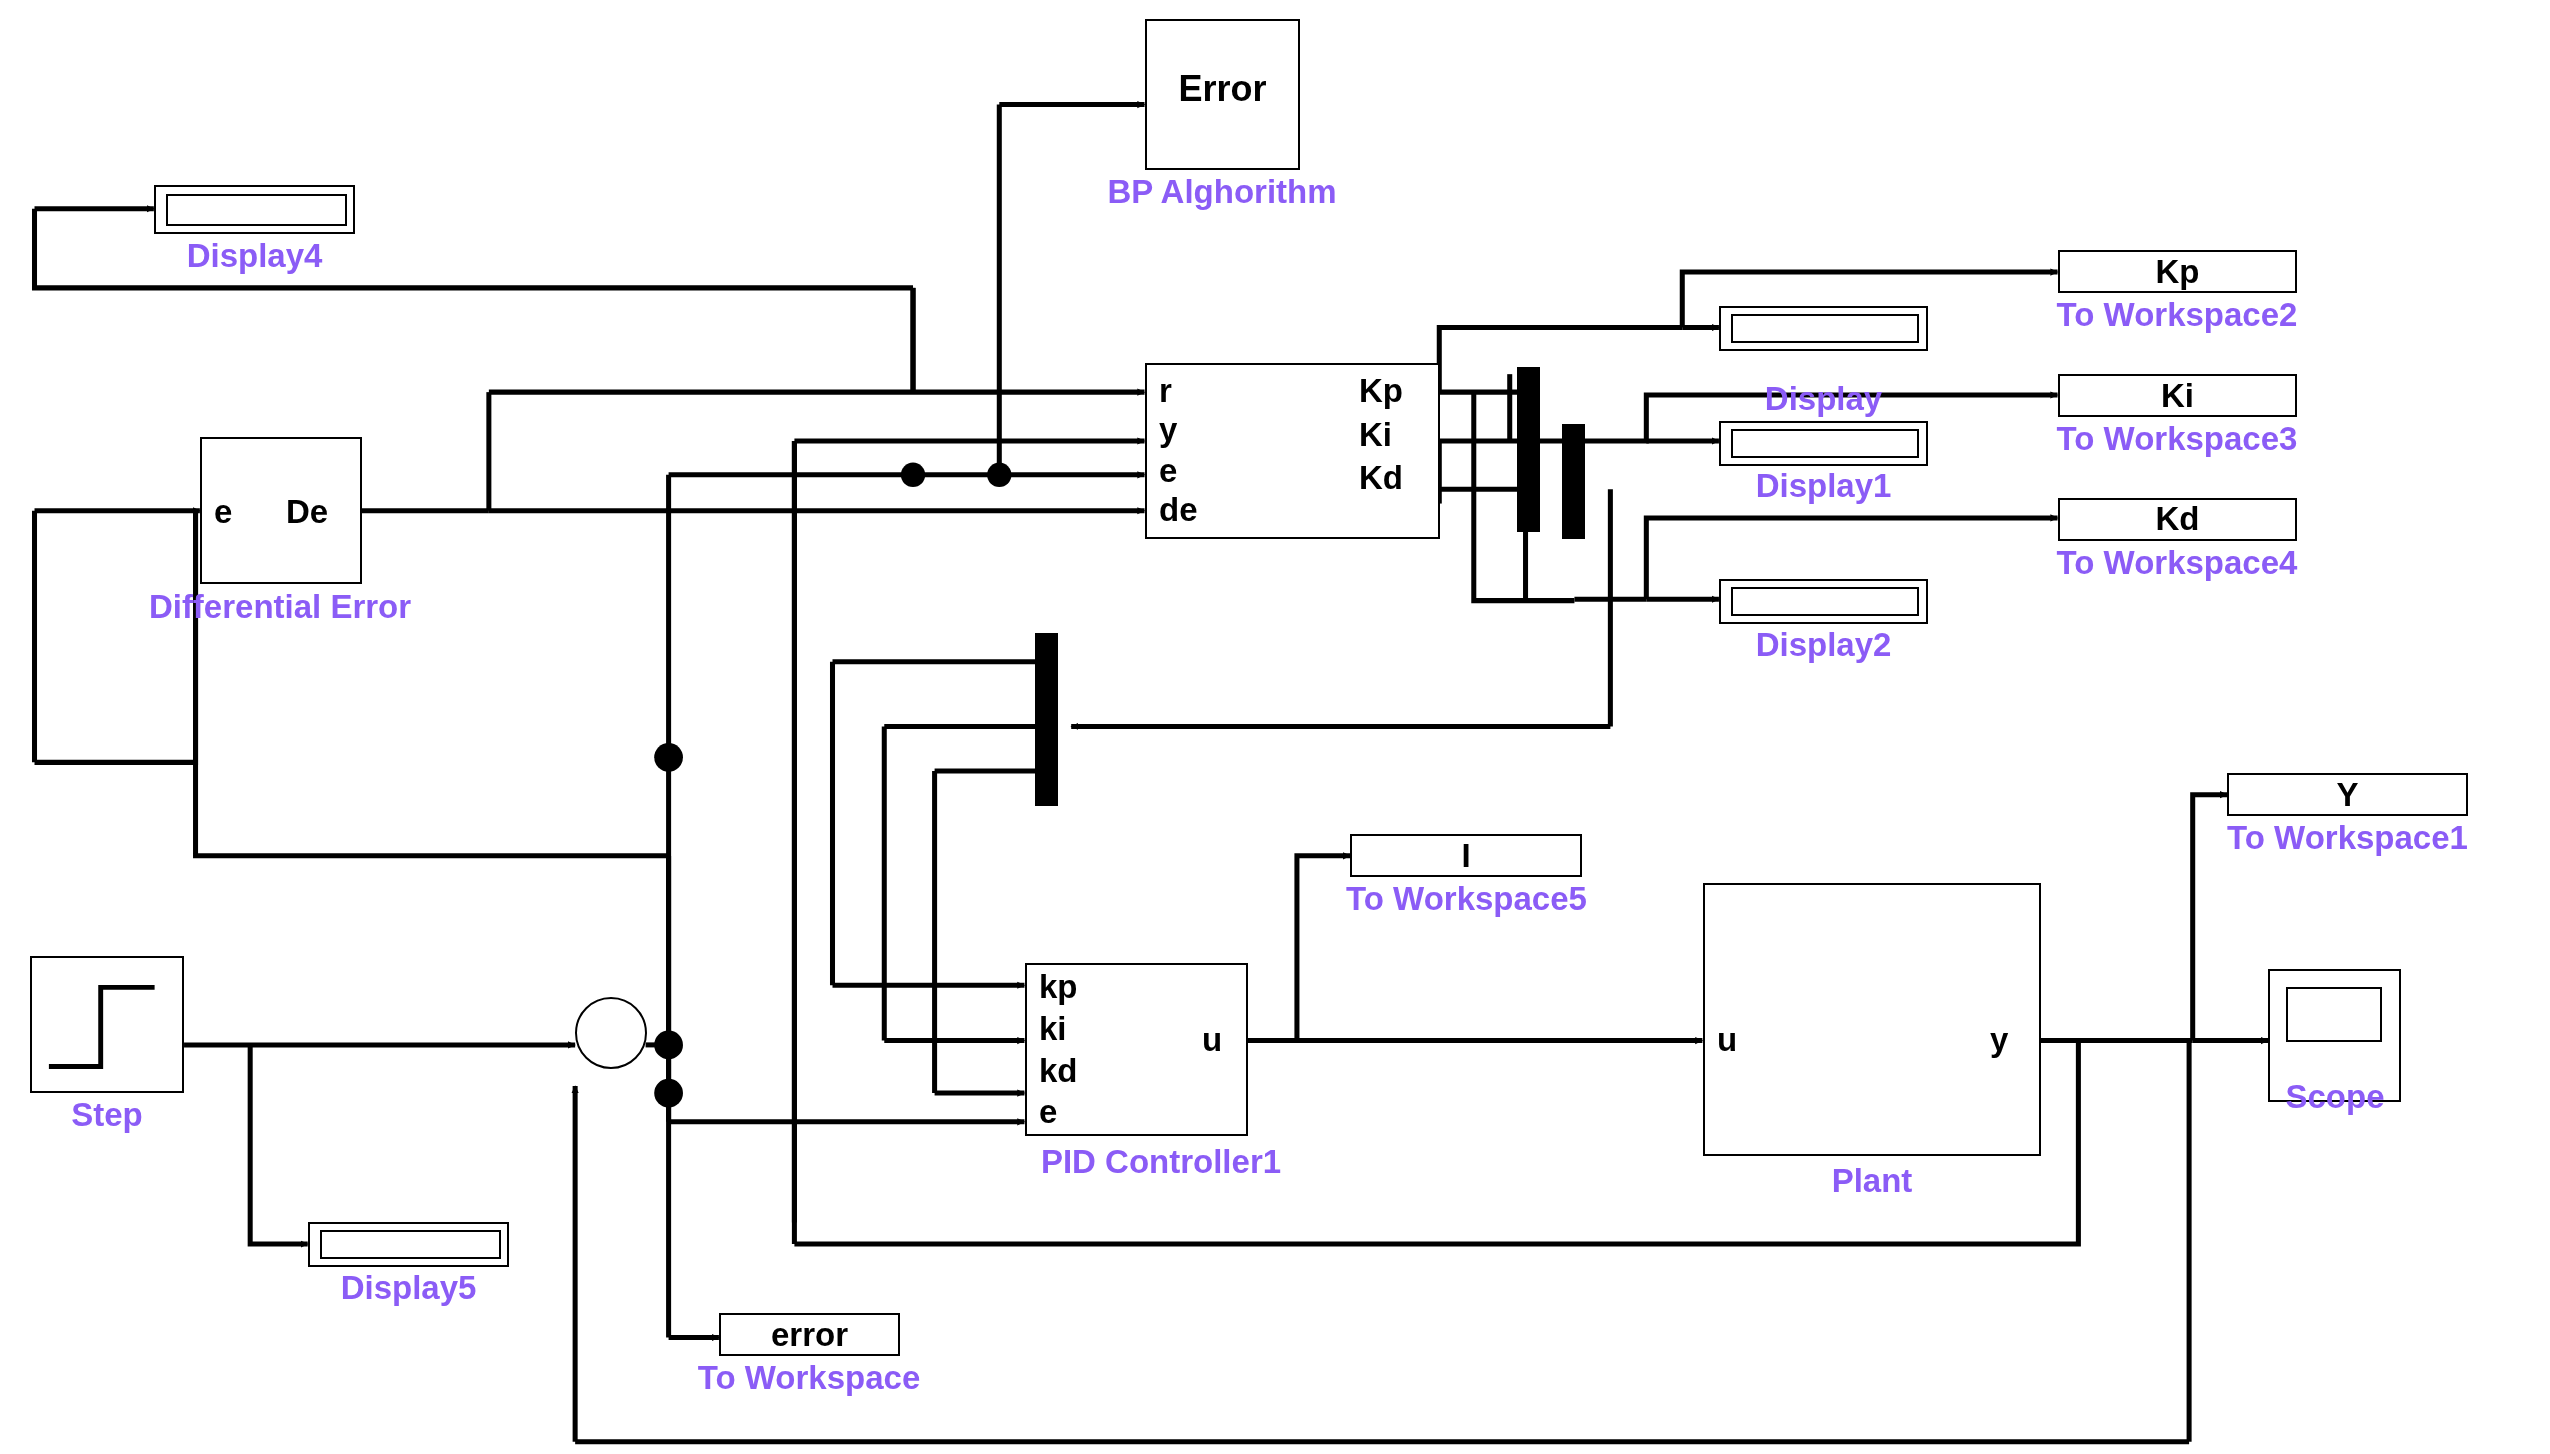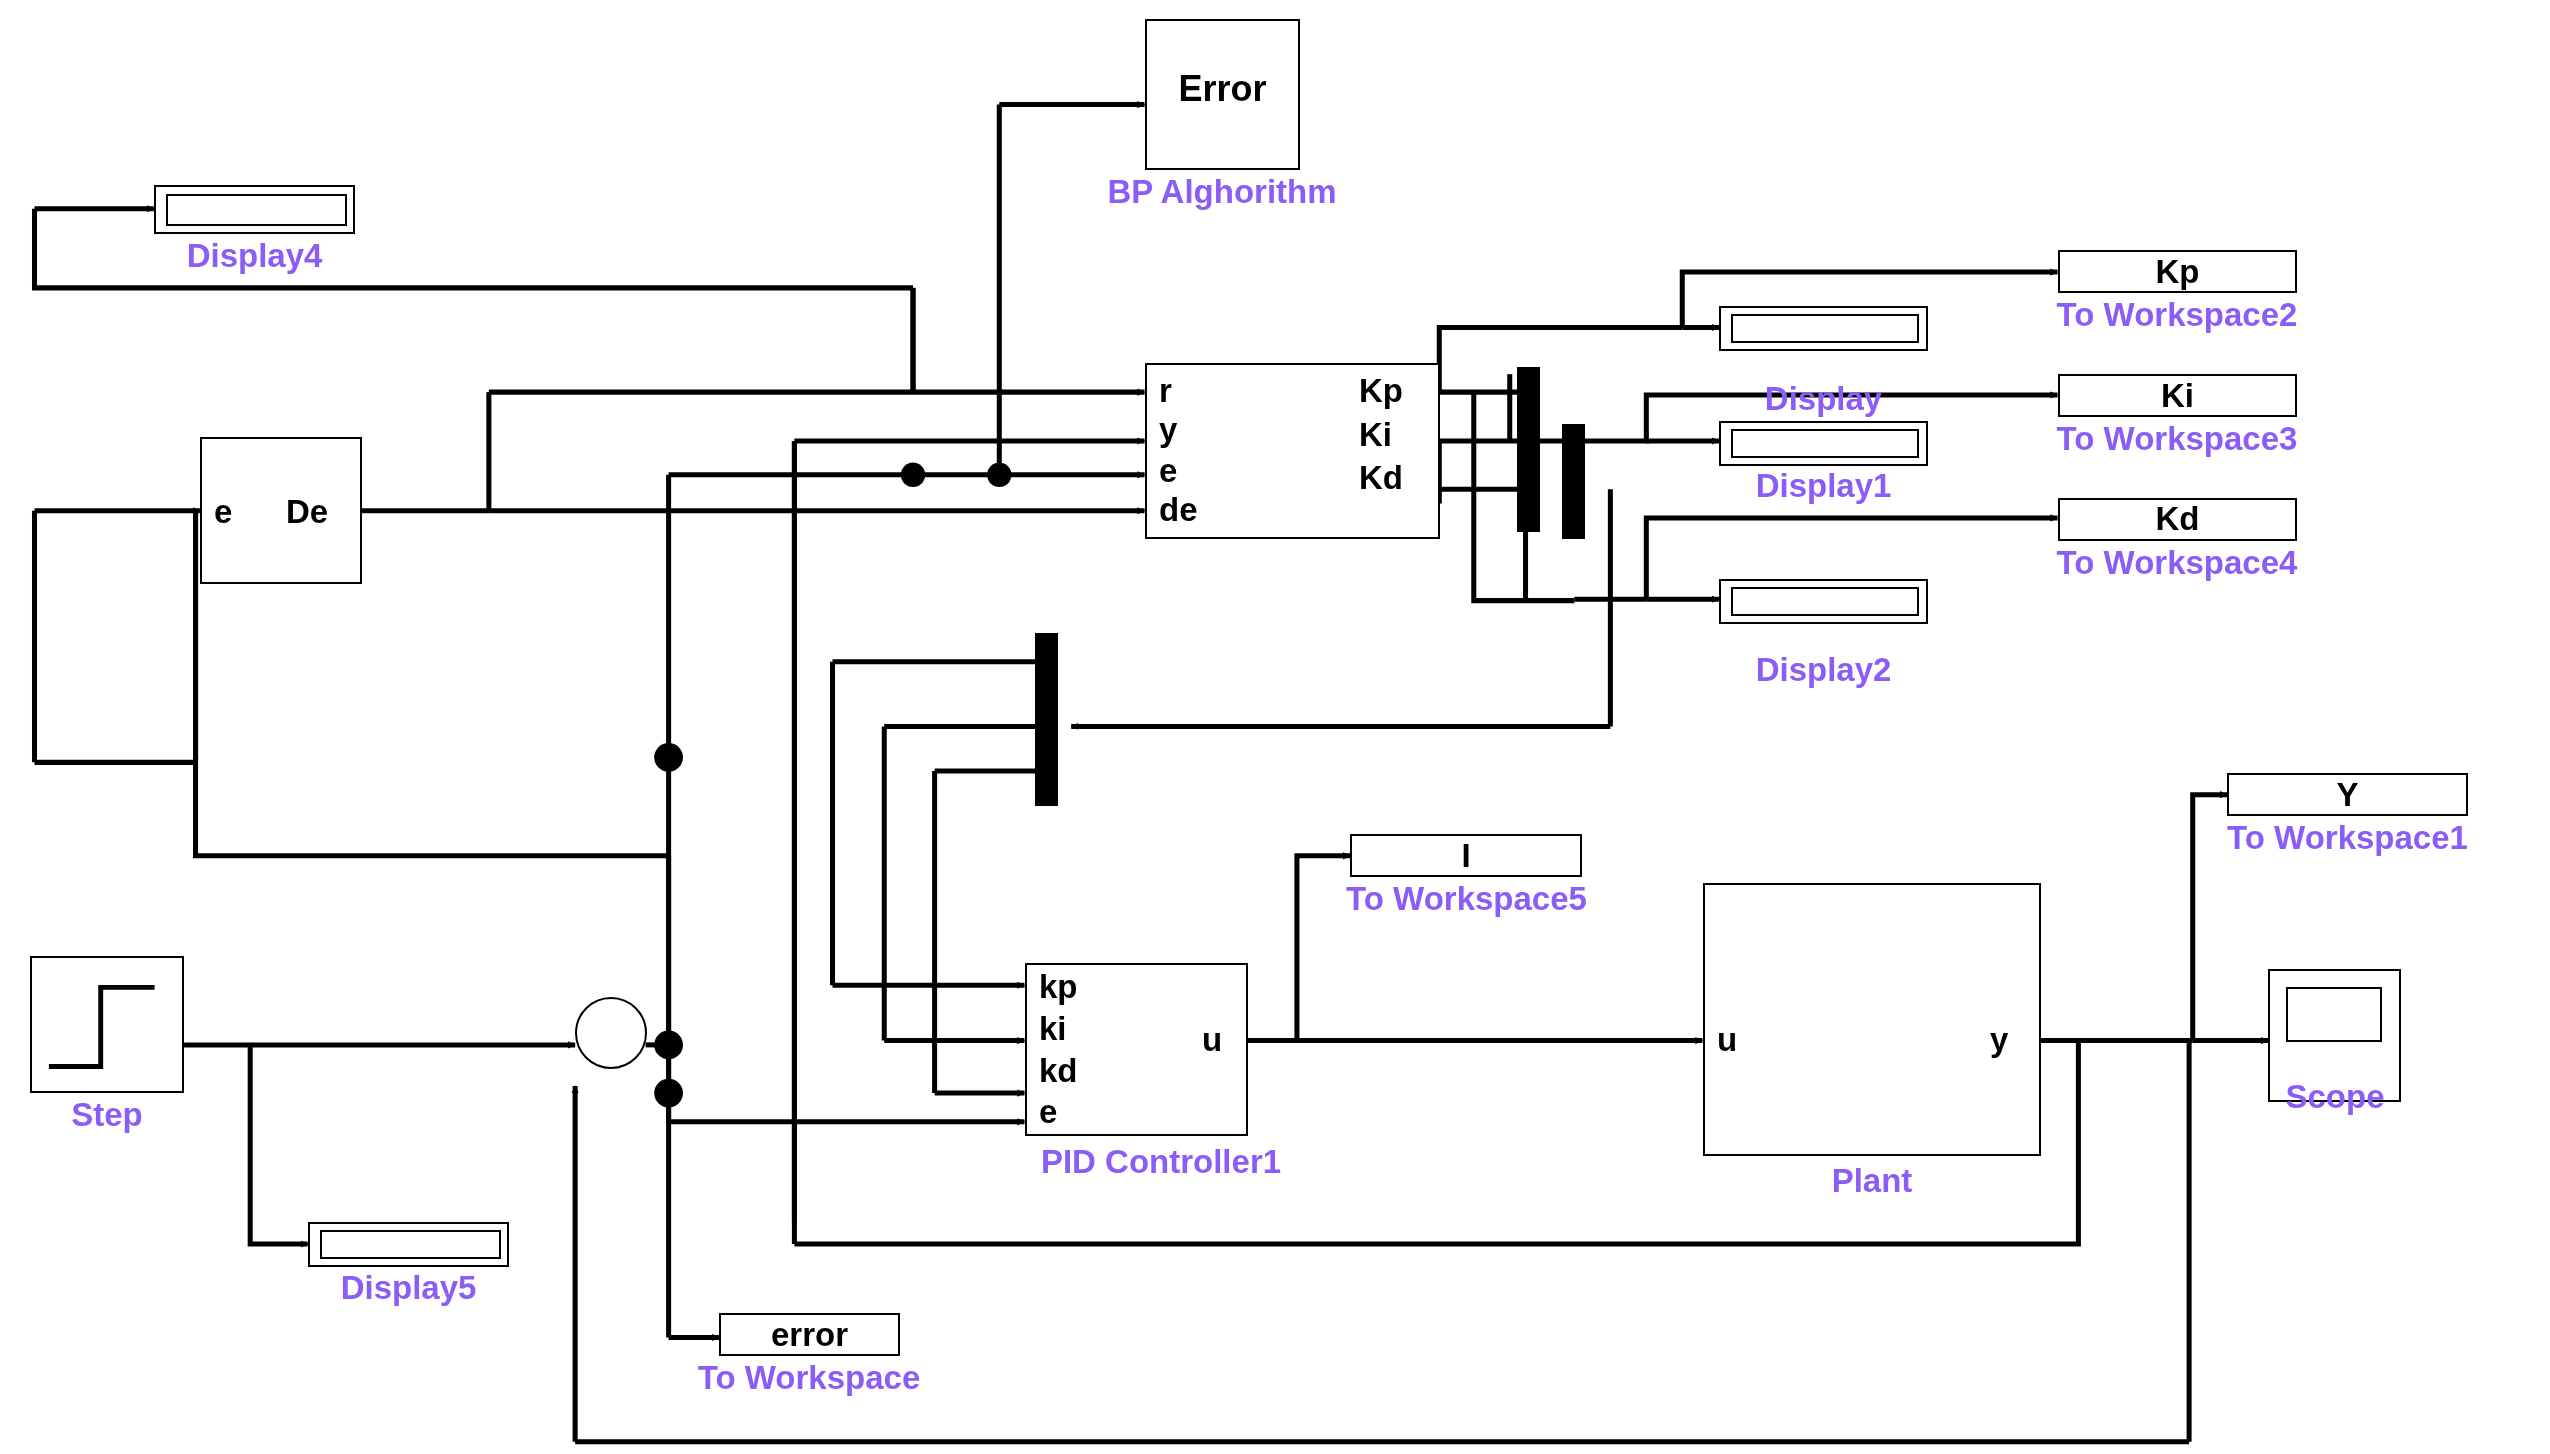--- a/index.html
+++ b/index.html
@@ -132,20 +132,21 @@
   </div>
   <div class="lbl caption" style="left:154px;top:237px;width:201px;">Display4</div>
 
   <div class="blk" style="left:1145px;top:18.7px;width:155px;height:151px;"></div>
   <div class="boxtext" style="left:1145px;top:68px;width:155px;">Error</div>
   <div class="lbl caption" style="left:1035px;top:173px;width:374px;">BP Alghorithm</div>
 
   <div class="blk" style="left:200px;top:437px;width:162px;height:147px;"></div>
   <div class="portlbl" style="left:214px;top:493px;">e</div>
   <div class="portlbl" style="left:286px;top:493px;">De</div>
+  <div class="lbl caption" style="left:68px;top:588px;width:424px;">Differential Error</div>
 
   <div class="blk" style="left:1145px;top:363px;width:295px;height:176px;"></div>
   <div class="portlbl" style="left:1159px;top:372px;">r</div>
   <div class="portlbl" style="left:1159px;top:411px;">y</div>
   <div class="portlbl" style="left:1159px;top:452px;">e</div>
   <div class="portlbl" style="left:1159px;top:491px;">de</div>
   <div class="portlbl" style="left:1359px;top:372px;">Kp</div>
   <div class="portlbl" style="left:1359px;top:416px;">Ki</div>
   <div class="portlbl" style="left:1359px;top:459px;">Kd</div>
 
@@ -160,21 +161,21 @@
   <div class="lbl caption" style="left:1719px;top:352px;width:209px;margin-top:28px;">Display</div>
 
   <div class="blk" style="left:1719px;top:421px;width:209px;height:45px;">
     <div class="disp-inner" style="left:10px;top:5.8px;width:188px;height:29px;"></div>
   </div>
   <div class="lbl caption" style="left:1719px;top:467px;width:209px;">Display1</div>
 
   <div class="blk" style="left:1719px;top:579px;width:209px;height:45px;">
     <div class="disp-inner" style="left:10px;top:5.8px;width:188px;height:29px;"></div>
   </div>
-  <div class="lbl caption" style="left:1719px;top:626px;width:209px;margin-top:25px;">Display2</div>
+  <div class="lbl caption" style="left:1719px;top:626px;width:209px;">Display2</div>
 
   <div class="blk" style="left:2058px;top:250px;width:239px;height:43px;"></div>
   <div class="wsval" style="left:2058px;top:253px;width:239px;">Kp</div>
   <div class="lbl caption" style="left:1997px;top:296px;width:360px;">To Workspace2</div>
 
   <div class="blk" style="left:2058px;top:374px;width:239px;height:43px;"></div>
   <div class="wsval" style="left:2058px;top:377px;width:239px;">Ki</div>
   <div class="lbl caption" style="left:1997px;top:420px;width:360px;">To Workspace3</div>
 
   <div class="blk" style="left:2058px;top:498px;width:239px;height:43px;"></div>

